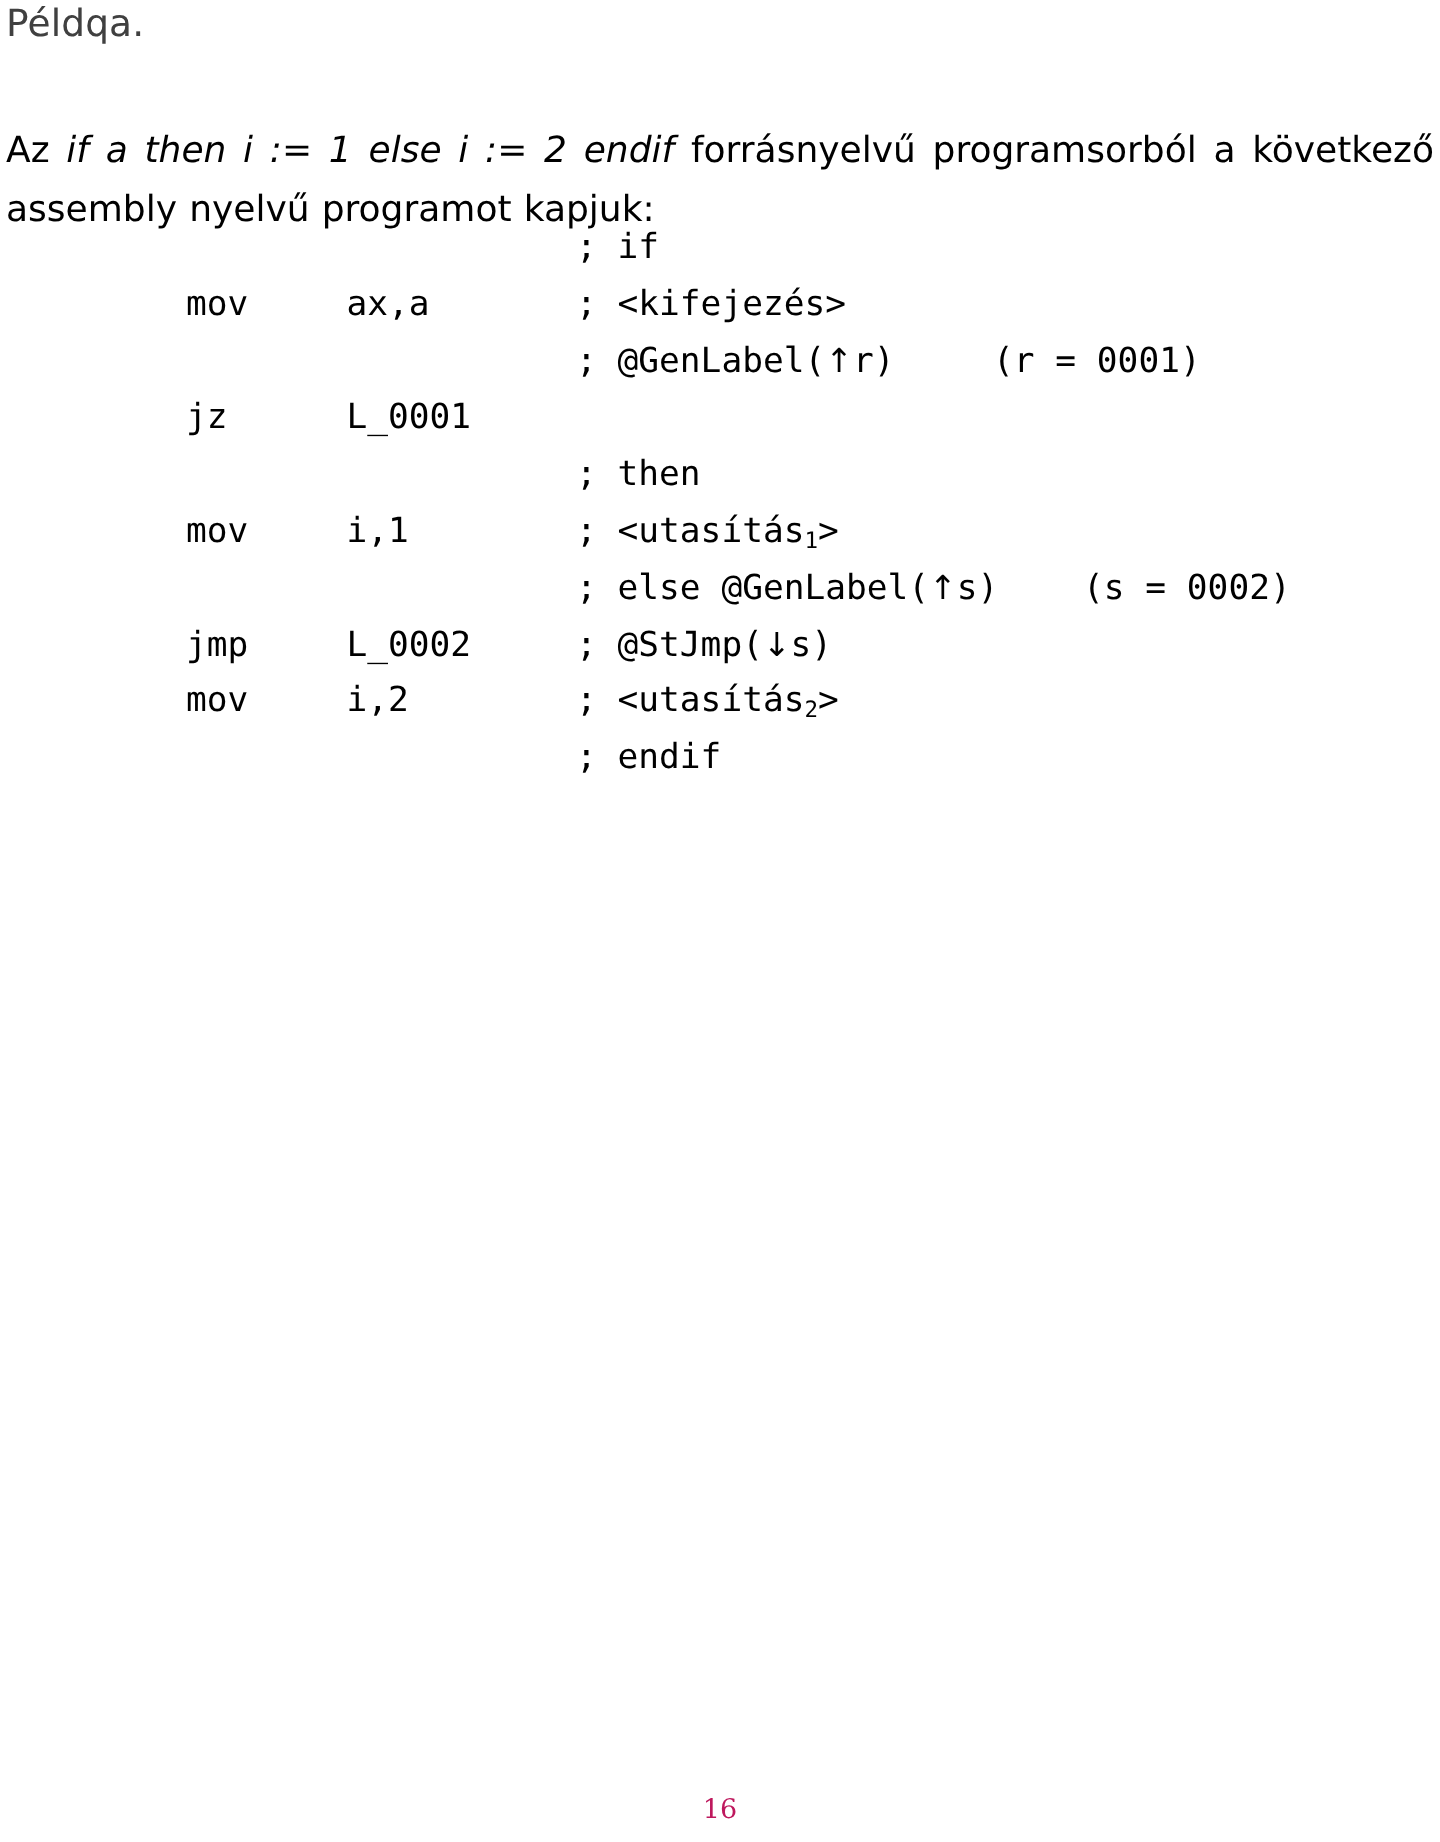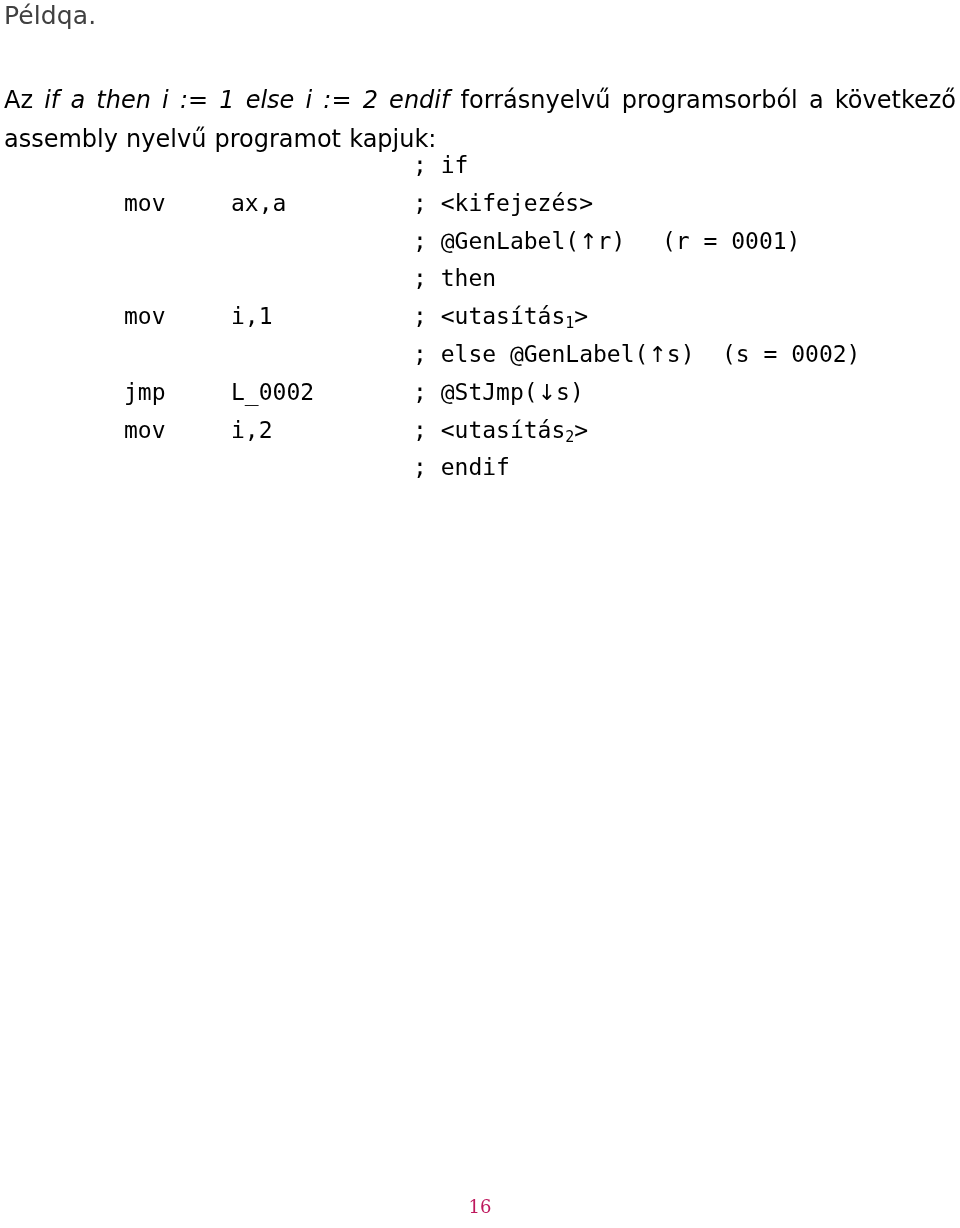--- a/index.html
+++ b/index.html
@@ -73,21 +73,20 @@
   }
   .col-operand {
     position: absolute;
     left: 231px;
     top: 0;
   }
   .col-comment {
     position: absolute;
     left: 384px;
     top: 0;
-    margin-left: 29px;
   }
   .col-note {
     position: absolute;
     top: 0;
   }
   .col-note.note-r { left: 662px; }
   .col-note.note-s { left: 722px; }
 
   .arrow {
     font-family: "DejaVu Sans", sans-serif;
@@ -114,20 +113,21 @@
 <body>
 
 <div class="slide-title" style="color: #404040;">Példqa.</div>
 
 <p class="intro"><span>Az </span><span class="src">if a then i := 1 else i := 2 endif</span><span> forrásnyelvű programsorból a következő assembly nyelvű programot kapjuk:</span></p>
 
 <div class="code-block">
     <div class="code-line"><span class="col-comment">; if</span></div>
     <div class="code-line"><span class="col-mnemonic">mov</span><span class="col-operand">ax,a</span><span class="col-comment">; &lt;kifejezés&gt;</span></div>
     <div class="code-line"><span class="col-comment">; @GenLabel(<span class="arrow">↑</span>r)</span><span class="col-note note-r">(r = 0001)</span></div>
+    <div class="code-line"><span class="col-mnemonic">jz</span><span class="col-operand">L_0001</span></div>
     <div class="code-line"><span class="col-comment">; then</span></div>
     <div class="code-line"><span class="col-mnemonic">mov</span><span class="col-operand">i,1</span><span class="col-comment">; &lt;utasítás<span class="sub">1</span>&gt;</span></div>
     <div class="code-line"><span class="col-comment">; else @GenLabel(<span class="arrow">↑</span>s)</span><span class="col-note note-s">(s = 0002)</span></div>
     <div class="code-line"><span class="col-mnemonic">jmp</span><span class="col-operand">L_0002</span><span class="col-comment">; @StJmp(<span class="arrow">↓</span>s)</span></div>
     <div class="code-line"><span class="col-mnemonic">mov</span><span class="col-operand">i,2</span><span class="col-comment">; &lt;utasítás<span class="sub">2</span>&gt;</span></div>
     <div class="code-line"><span class="col-comment">; endif</span></div>
   </div>
 
 <div class="page-number">16</div>
 

